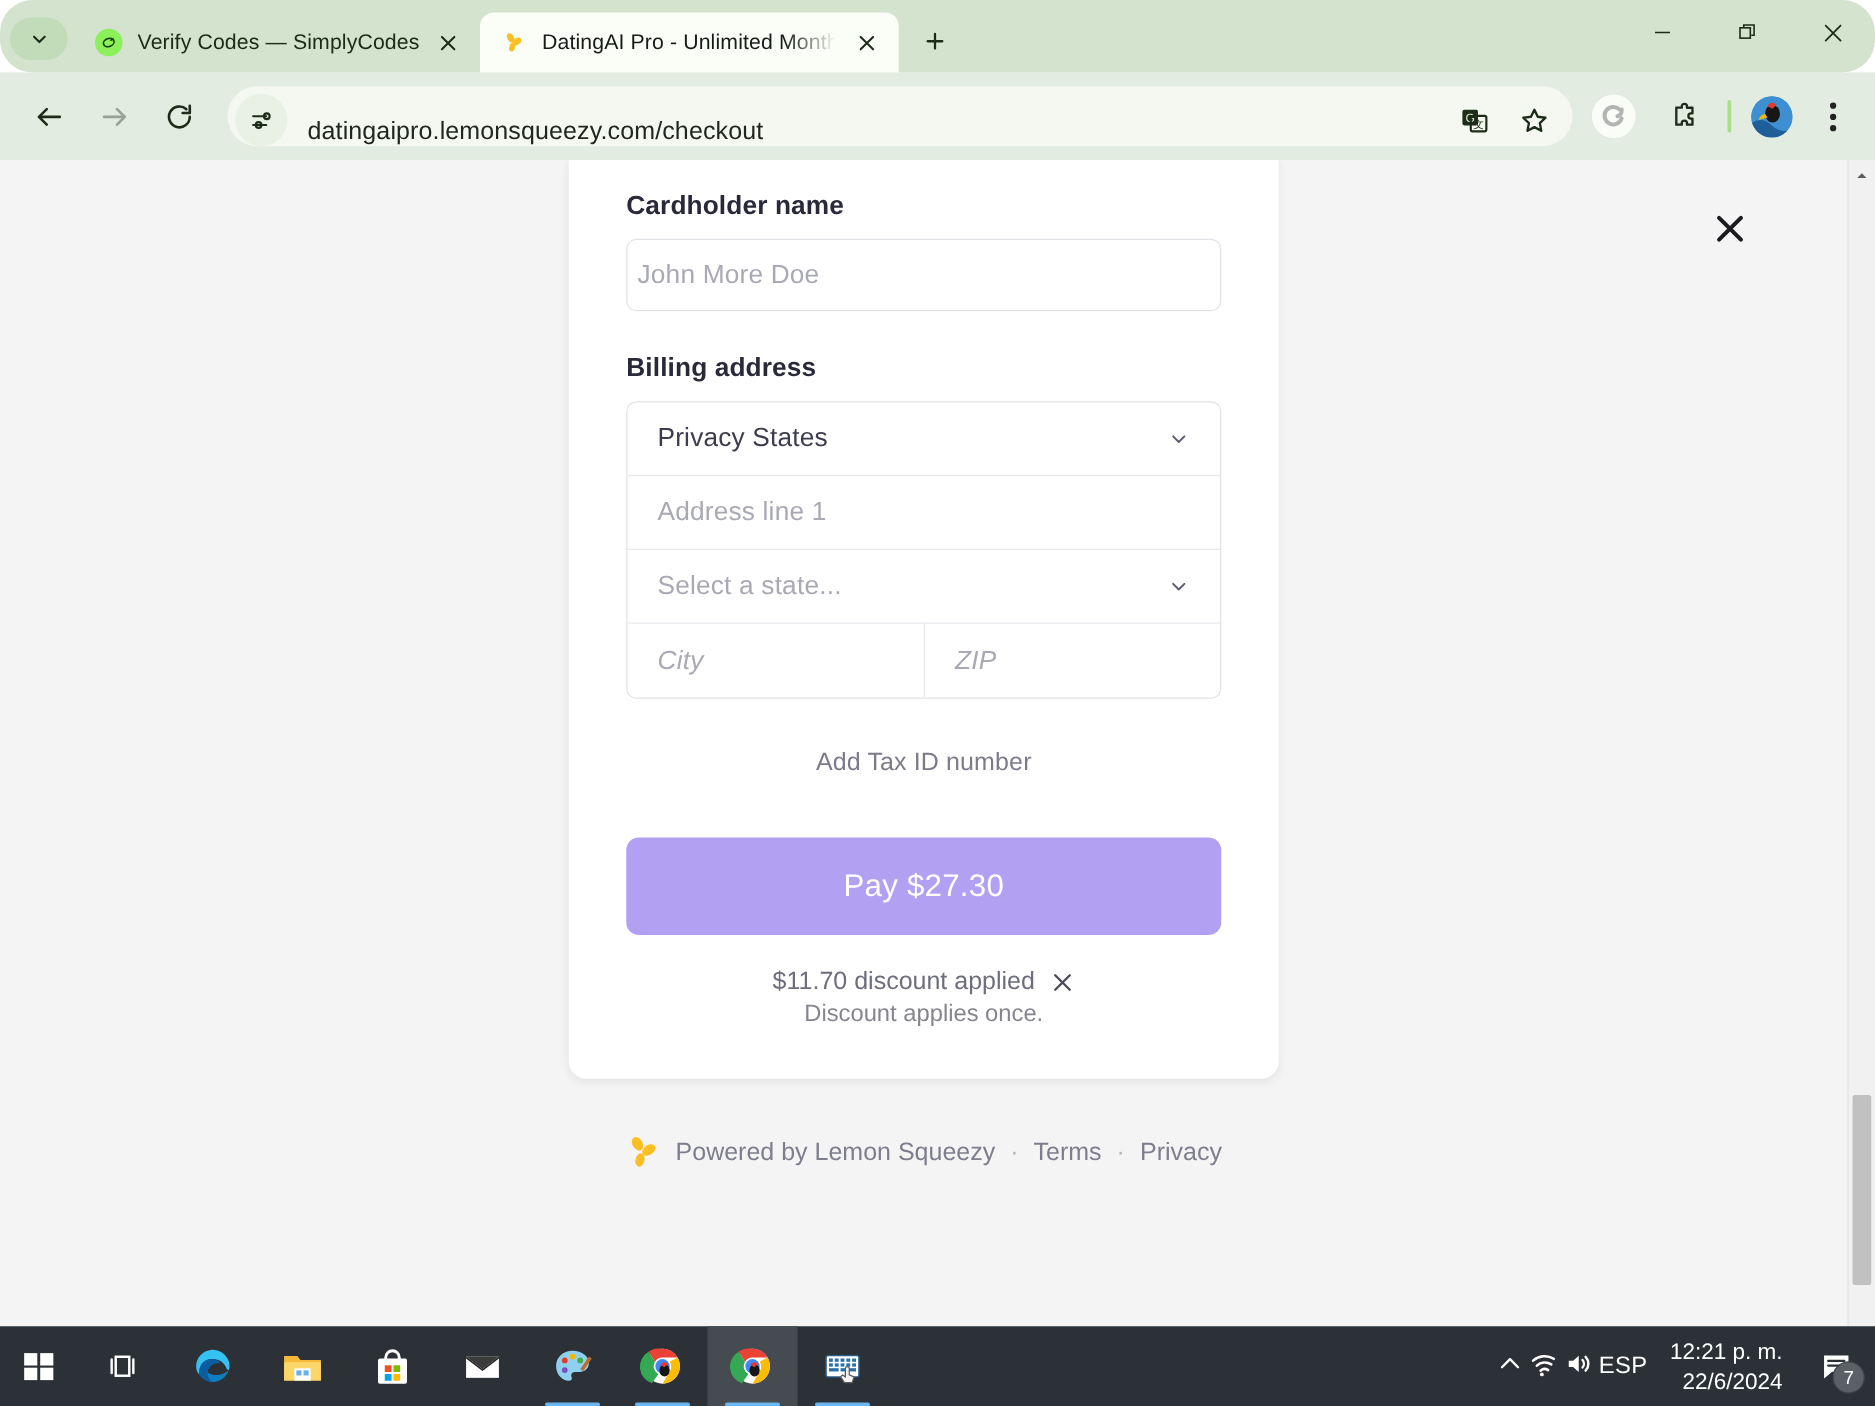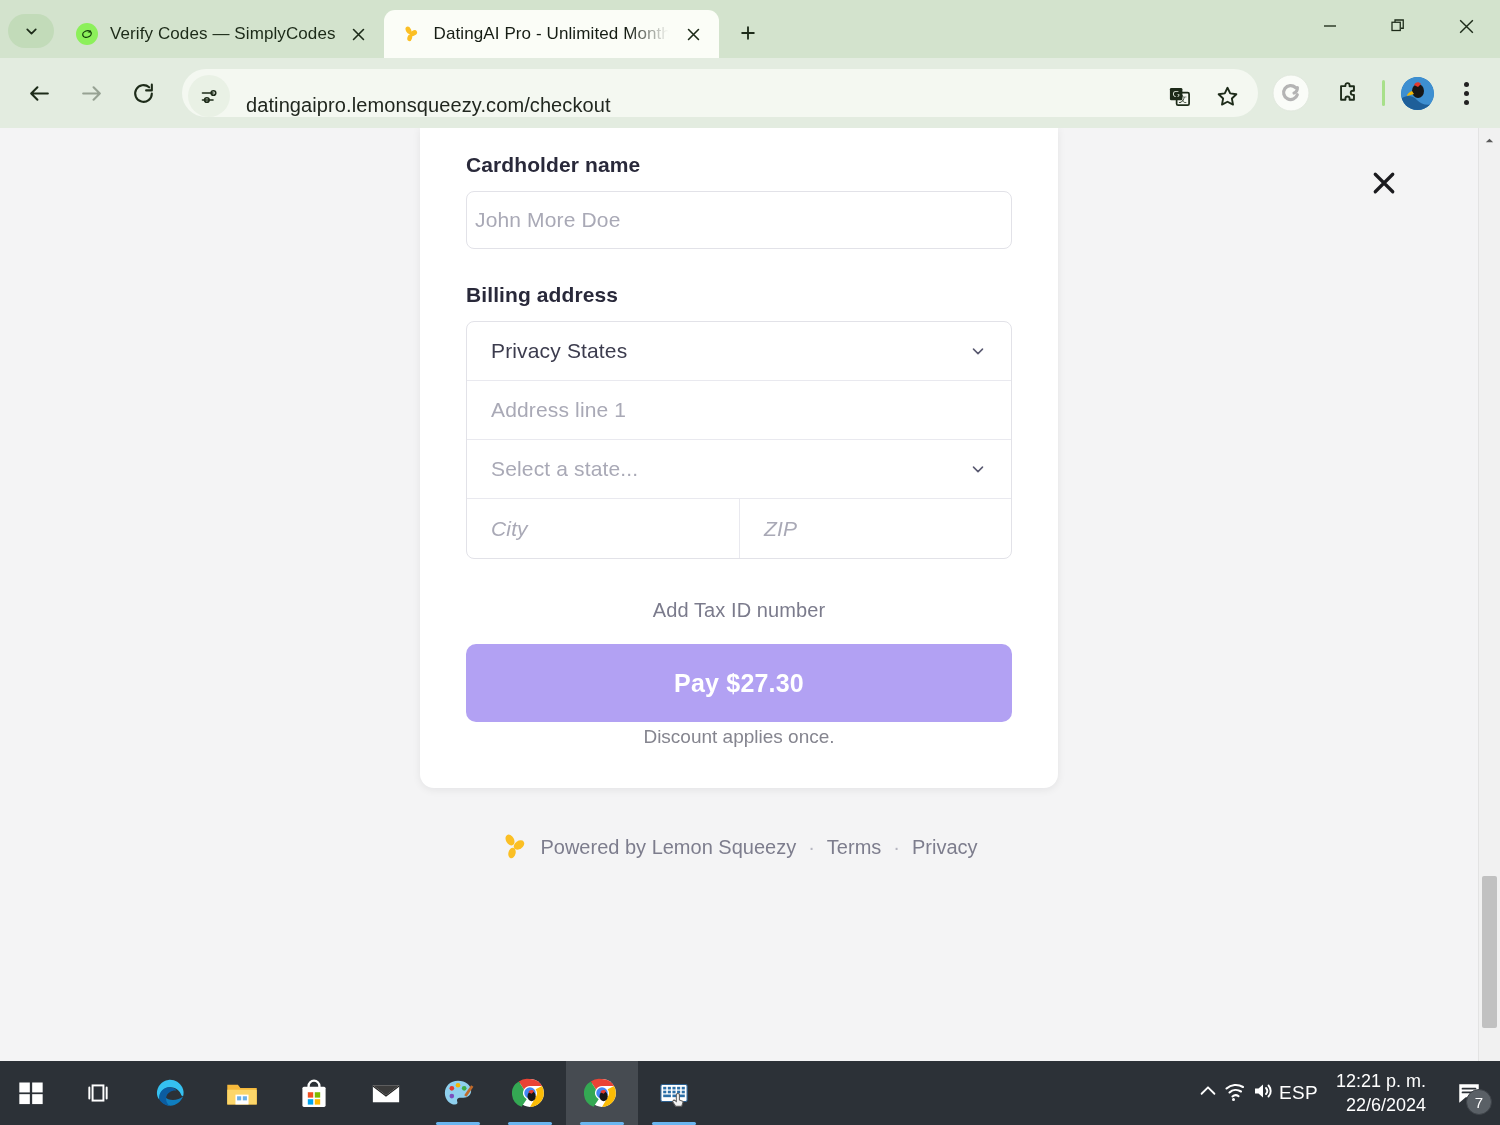--- a/index.html
+++ b/index.html
@@ -14,20 +14,21 @@
   .browser { position: absolute; inset: 0; display: flex; flex-direction: column; }
 
   
   .tabstrip {
     height: 58px;
     background: #d3e3cd;
     display: flex;
     align-items: flex-end;
     position: relative;
     flex: 0 0 58px;
+    border-radius: 26px;
   }
   .tabsearch {
     width: 46px; height: 34px;
     margin: 0 6px 10px 8px;
     border-radius: 17px;
     background: #c2dbb9;
     display: flex; align-items: center; justify-content: center;
     cursor: pointer;
   }
   .tabsearch svg { width: 17px; height: 17px; }
@@ -165,21 +166,21 @@
   }
 
   .close-modal {
     position: absolute; right: 72px; top: 33px;
     width: 44px; height: 44px;
     display: flex; align-items: center; justify-content: center;
     cursor: pointer; z-index: 5;
   }
 
   .card {
-    width: 638px;
+    width: 568px;
     margin-top: -1px;
     background: #ffffff;
     border-radius: 0 0 14px 14px;
     box-shadow: 0 2px 8px rgba(20,20,30,.07);
     padding: 26px 46px 40px;
   }
 
   .lbl {
     font-size: 21px; color: #29293a; font-weight: 600;
     letter-spacing: .1px;
@@ -233,26 +234,26 @@
 
   .taxid {
     text-align: center;
     font-size: 20px; color: #7b7b8c;
     margin-top: 40px;
     cursor: pointer;
     letter-spacing: .1px;
   }
 
   .paybtn {
-    margin-top: 22px;
+    margin-top: 48px;
     width: 100%; height: 78px;
     background: #b2a1f3;
     border: none; border-radius: 10px;
     color: #ffffff;
-    font-size: 25px; font-weight: 700;
+    font-size: 25px; font-weight: 400;
     letter-spacing: .2px;
     cursor: pointer;
     font-family: "Liberation Sans", sans-serif;
   }
 
   .disc-line {
     margin-top: 26px;
     display: flex; align-items: center; justify-content: center;
     gap: 12px;
     font-size: 20px; color: #6d6d7d;
@@ -544,20 +545,28 @@
             <div class="addr-half">
               <span class="ph">ZIP</span>
             </div>
           </div>
         </div>
 
         <div class="taxid">Add Tax ID number</div>
 
         <button class="paybtn">Pay $27.30</button>
 
+        <div class="disc-line">
+          <span>$11.70 discount applied</span>
+          <span class="disc-x">
+            <svg viewBox="0 0 24 24" width="20" height="20">
+              <path d="M5 5l14 14M19 5L5 19" stroke="#4a4a58" stroke-width="2.2" stroke-linecap="round"></path>
+            </svg>
+          </span>
+        </div>
         <div class="disc-note">Discount applies once.</div>
       </div>
 
       <div class="footer">
         <span class="lemon">
           <svg viewBox="0 0 28 30" width="28" height="30">
             <g fill="#fbbf24">
               <ellipse cx="10" cy="8" rx="4" ry="5.8" transform="rotate(-30 10 8)"></ellipse>
               <ellipse cx="19" cy="13" rx="4" ry="5.8" transform="rotate(55 19 13)"></ellipse>
               <ellipse cx="12" cy="21" rx="3.6" ry="5.4" transform="rotate(14 12 21)"></ellipse>

